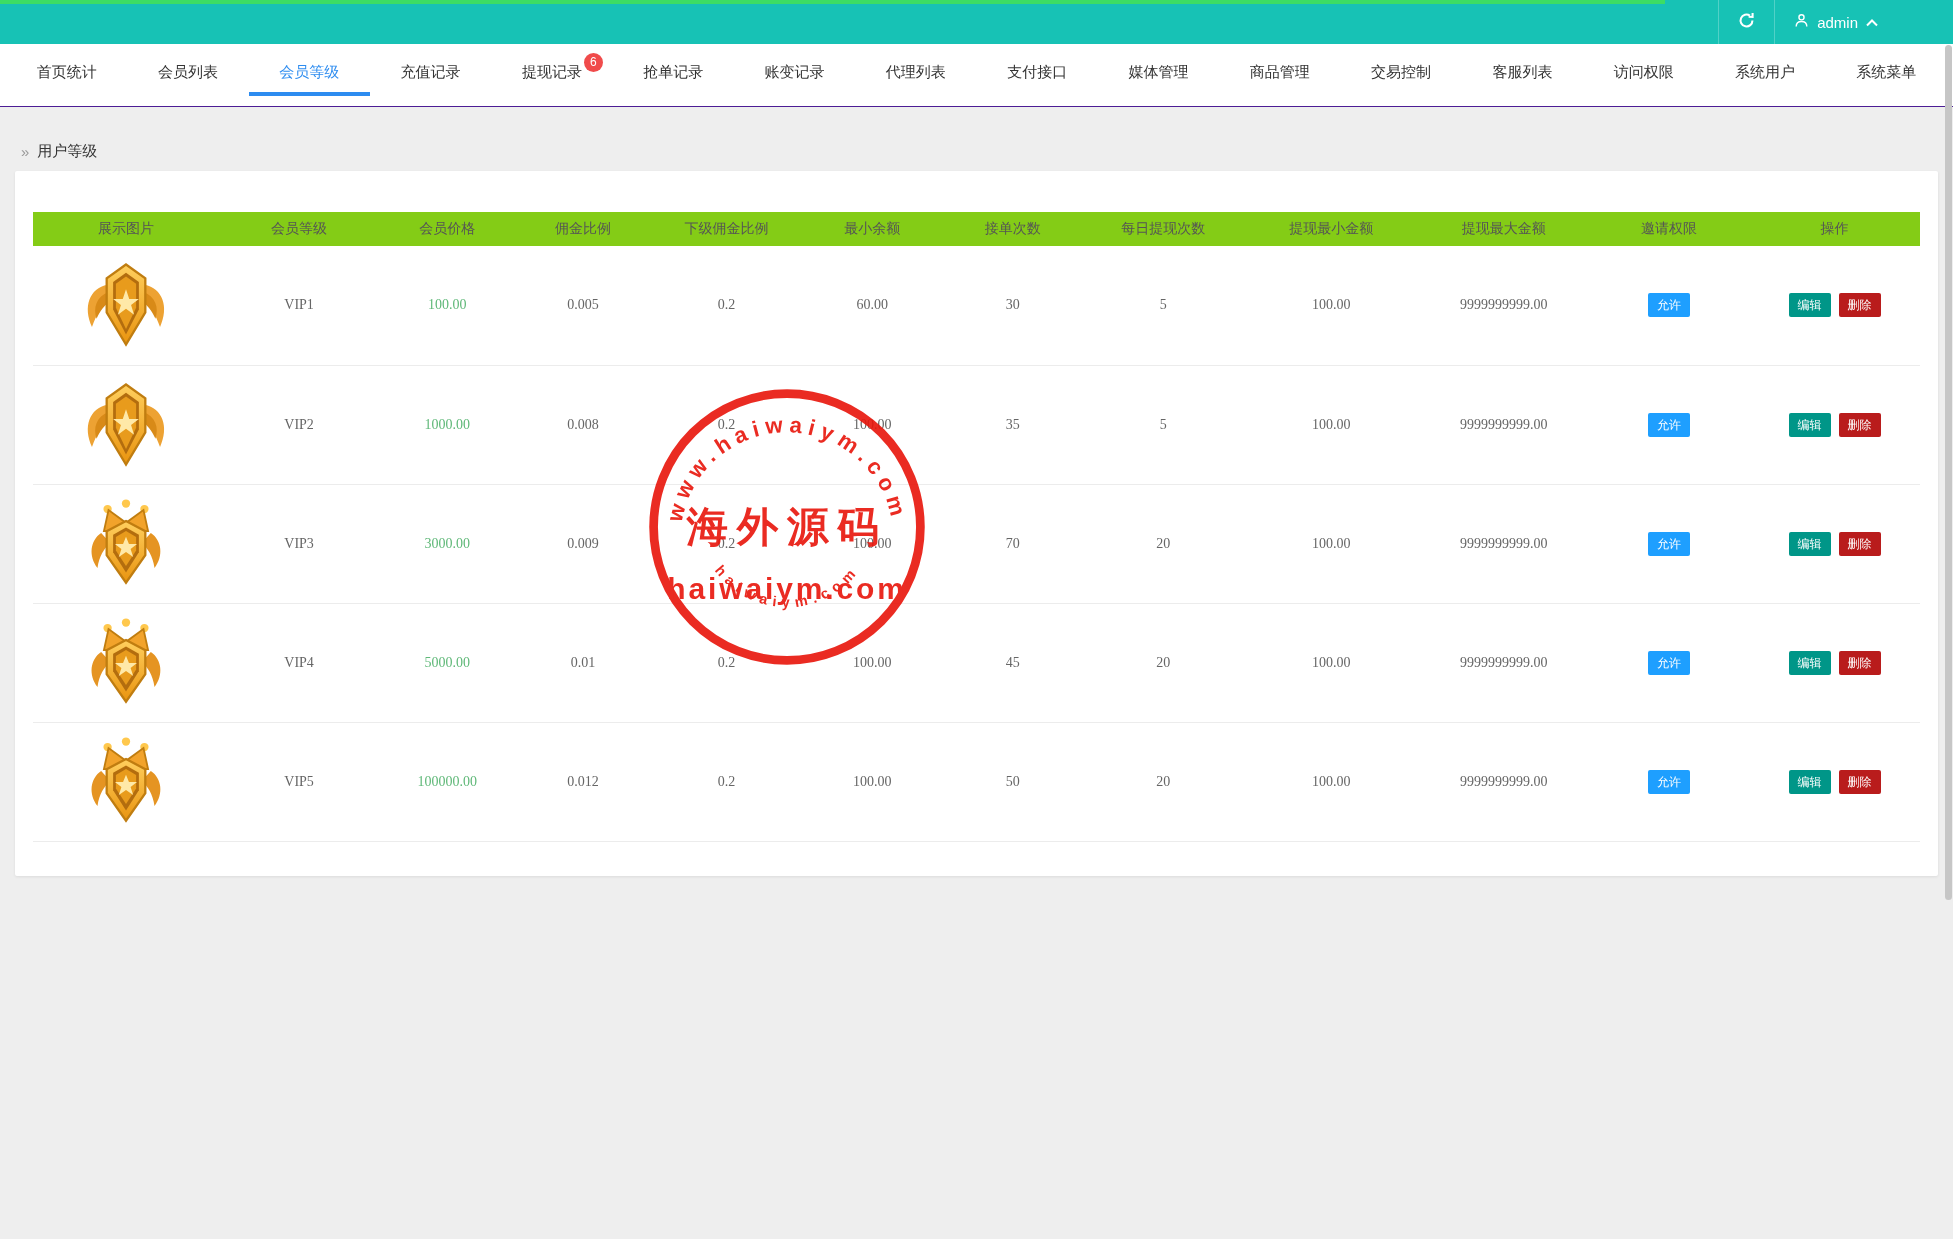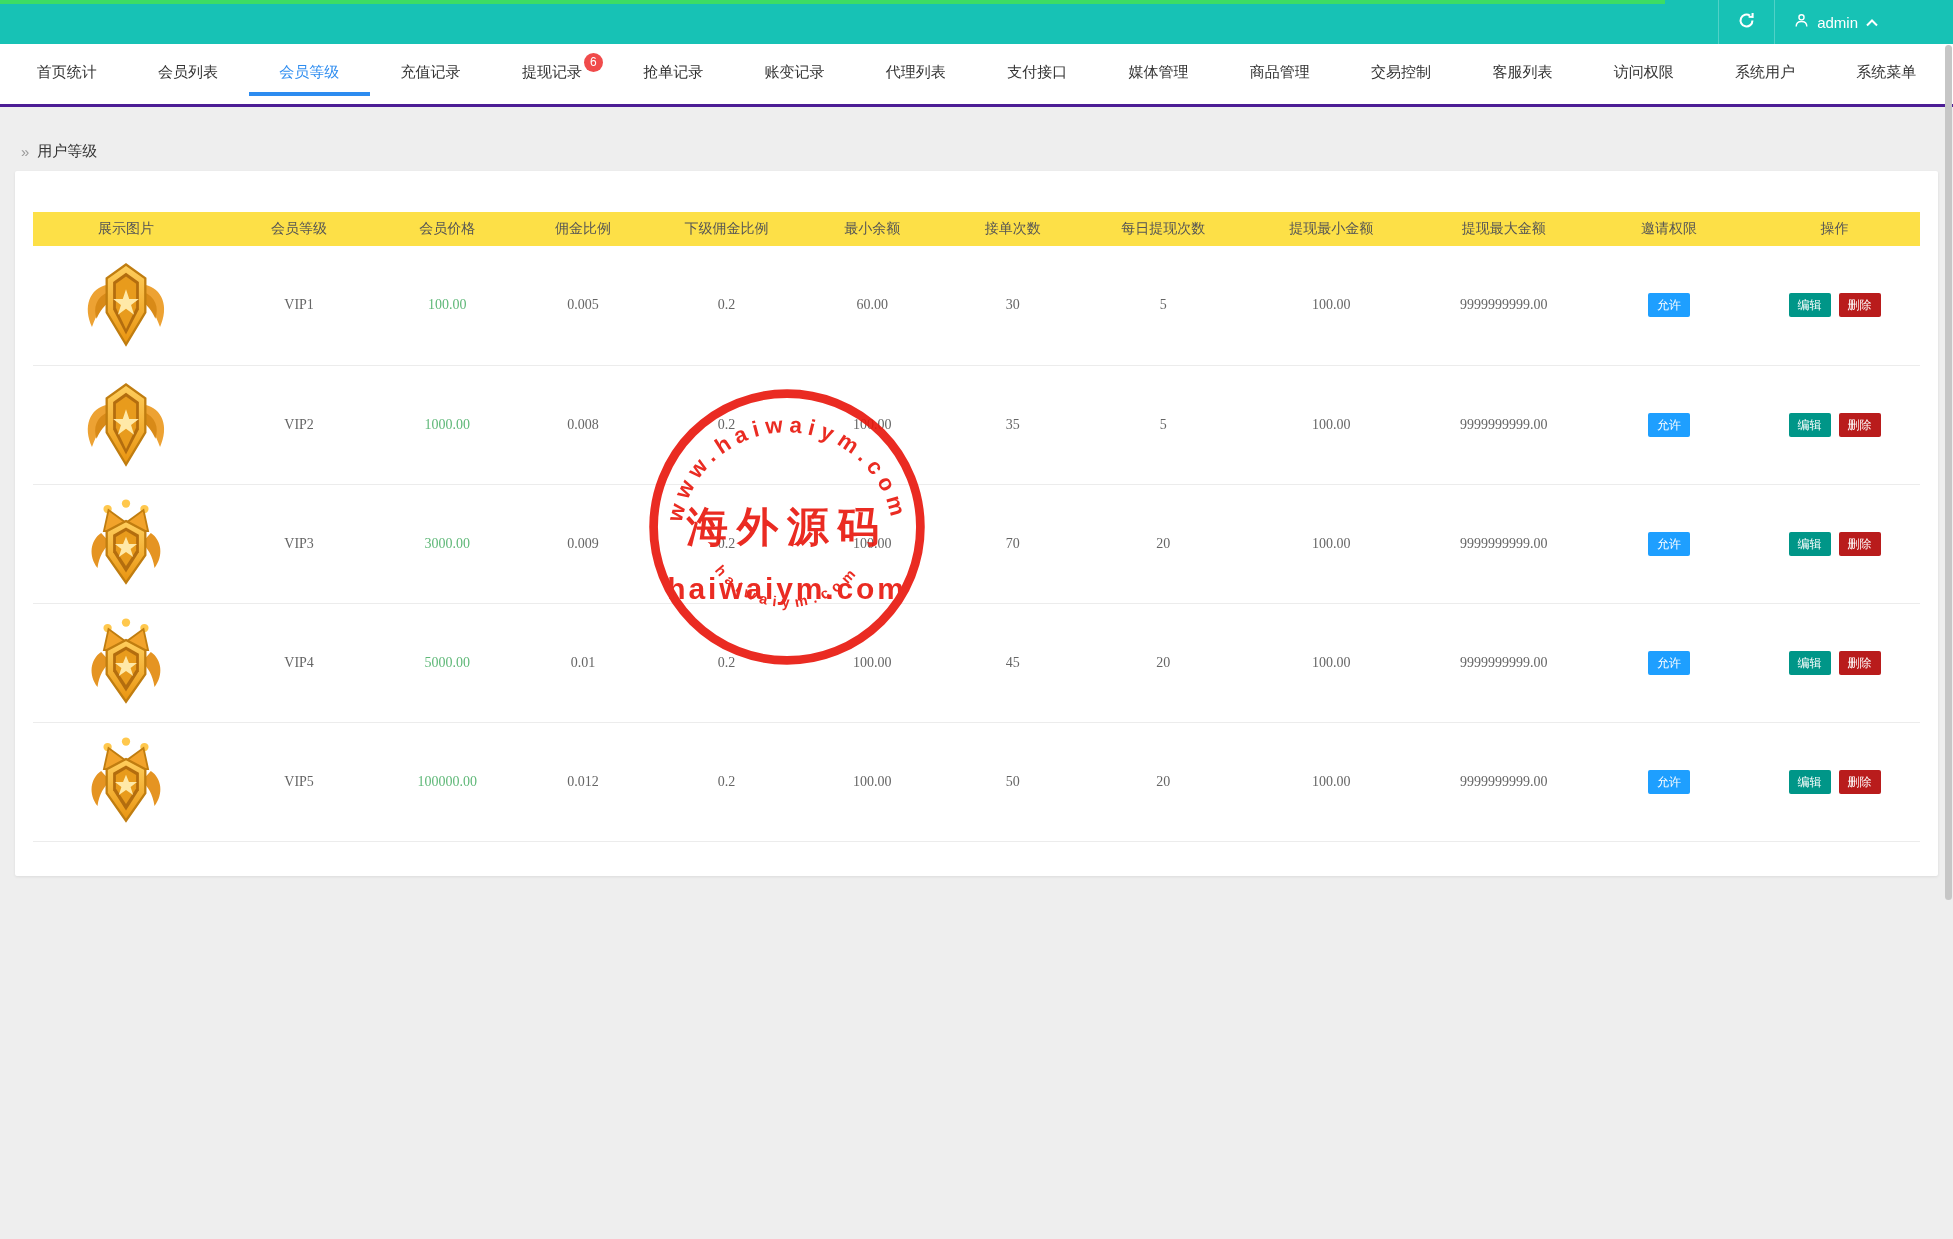--- a/index.html
+++ b/index.html
@@ -19,21 +19,21 @@
     color:#fff; font-size:18px; letter-spacing:.5px; font-weight:500;
   }
   .topbar-right { display:flex; align-items:stretch; height:100%; position:relative; z-index:2; margin-right:56px; }
   .icon-btn {
     display:flex; align-items:center; padding:0 18px; cursor:pointer;
     border-left:1px solid rgba(255,255,255,.25); border-right:1px solid rgba(255,255,255,.25);
   }
   .user { display:flex; align-items:center; gap:7px; padding:0 18px; color:#fff; font-size:15px; cursor:pointer; }
   
   .nav {
-    height:63px; background:#fff; border-bottom:3px solid #4c1d95;
+    height:63px; background:#fff; border-bottom:1px solid #4c1d95;
     display:flex; align-items:flex-start; padding:0 6px;
   }
   .tab {
     flex:1; height:52px; line-height:56px; text-align:center;
     font-size:15px; color:#333; cursor:pointer; position:relative; white-space:nowrap;
   }
   .tab.active { color:#2d8cf0; border-bottom:4px solid #2d8cf0; }
   .nav-badge {
     position:absolute; top:9px; margin-left:2px;
     min-width:19px; height:19px; line-height:19px; padding:0 5px;
@@ -43,21 +43,21 @@
   .breadcrumb { height:64px; padding:24px 0 0 21px; font-size:15px; color:#333; display:flex; align-items:center; gap:8px; }
   .crumb-icon { color:#9a9a9a; font-size:15px; }
   
   .card {
     margin:0 15px; background:#fff; border-radius:2px;
     box-shadow:0 1px 3px rgba(0,0,0,.08);
     padding:41px 18px 34px 18px; position:relative;
   }
   table { width:100%; border-collapse:collapse; table-layout:fixed; }
   thead th {
-    background:#fde047; height:34px; font-weight:400; font-size:14px; color:#555; text-align:center;
+    background:#84cc16; height:34px; font-weight:400; font-size:14px; color:#555; text-align:center;
   }
   tbody td {
     height:119px; text-align:center; font-size:14px; color:#666;
     border-bottom:1px solid #ececec; vertical-align:middle;font-family:Liberation Serif, serif;
   }
   tbody tr:last-child td { border-bottom:1px solid #ececec; }
   td.price { color:#5fb878; }
   .badge-img { width:92px; height:92px; display:inline-block; vertical-align:middle; }
   .btn {
     display:inline-block; border:none; border-radius:2px; color:#fff;

